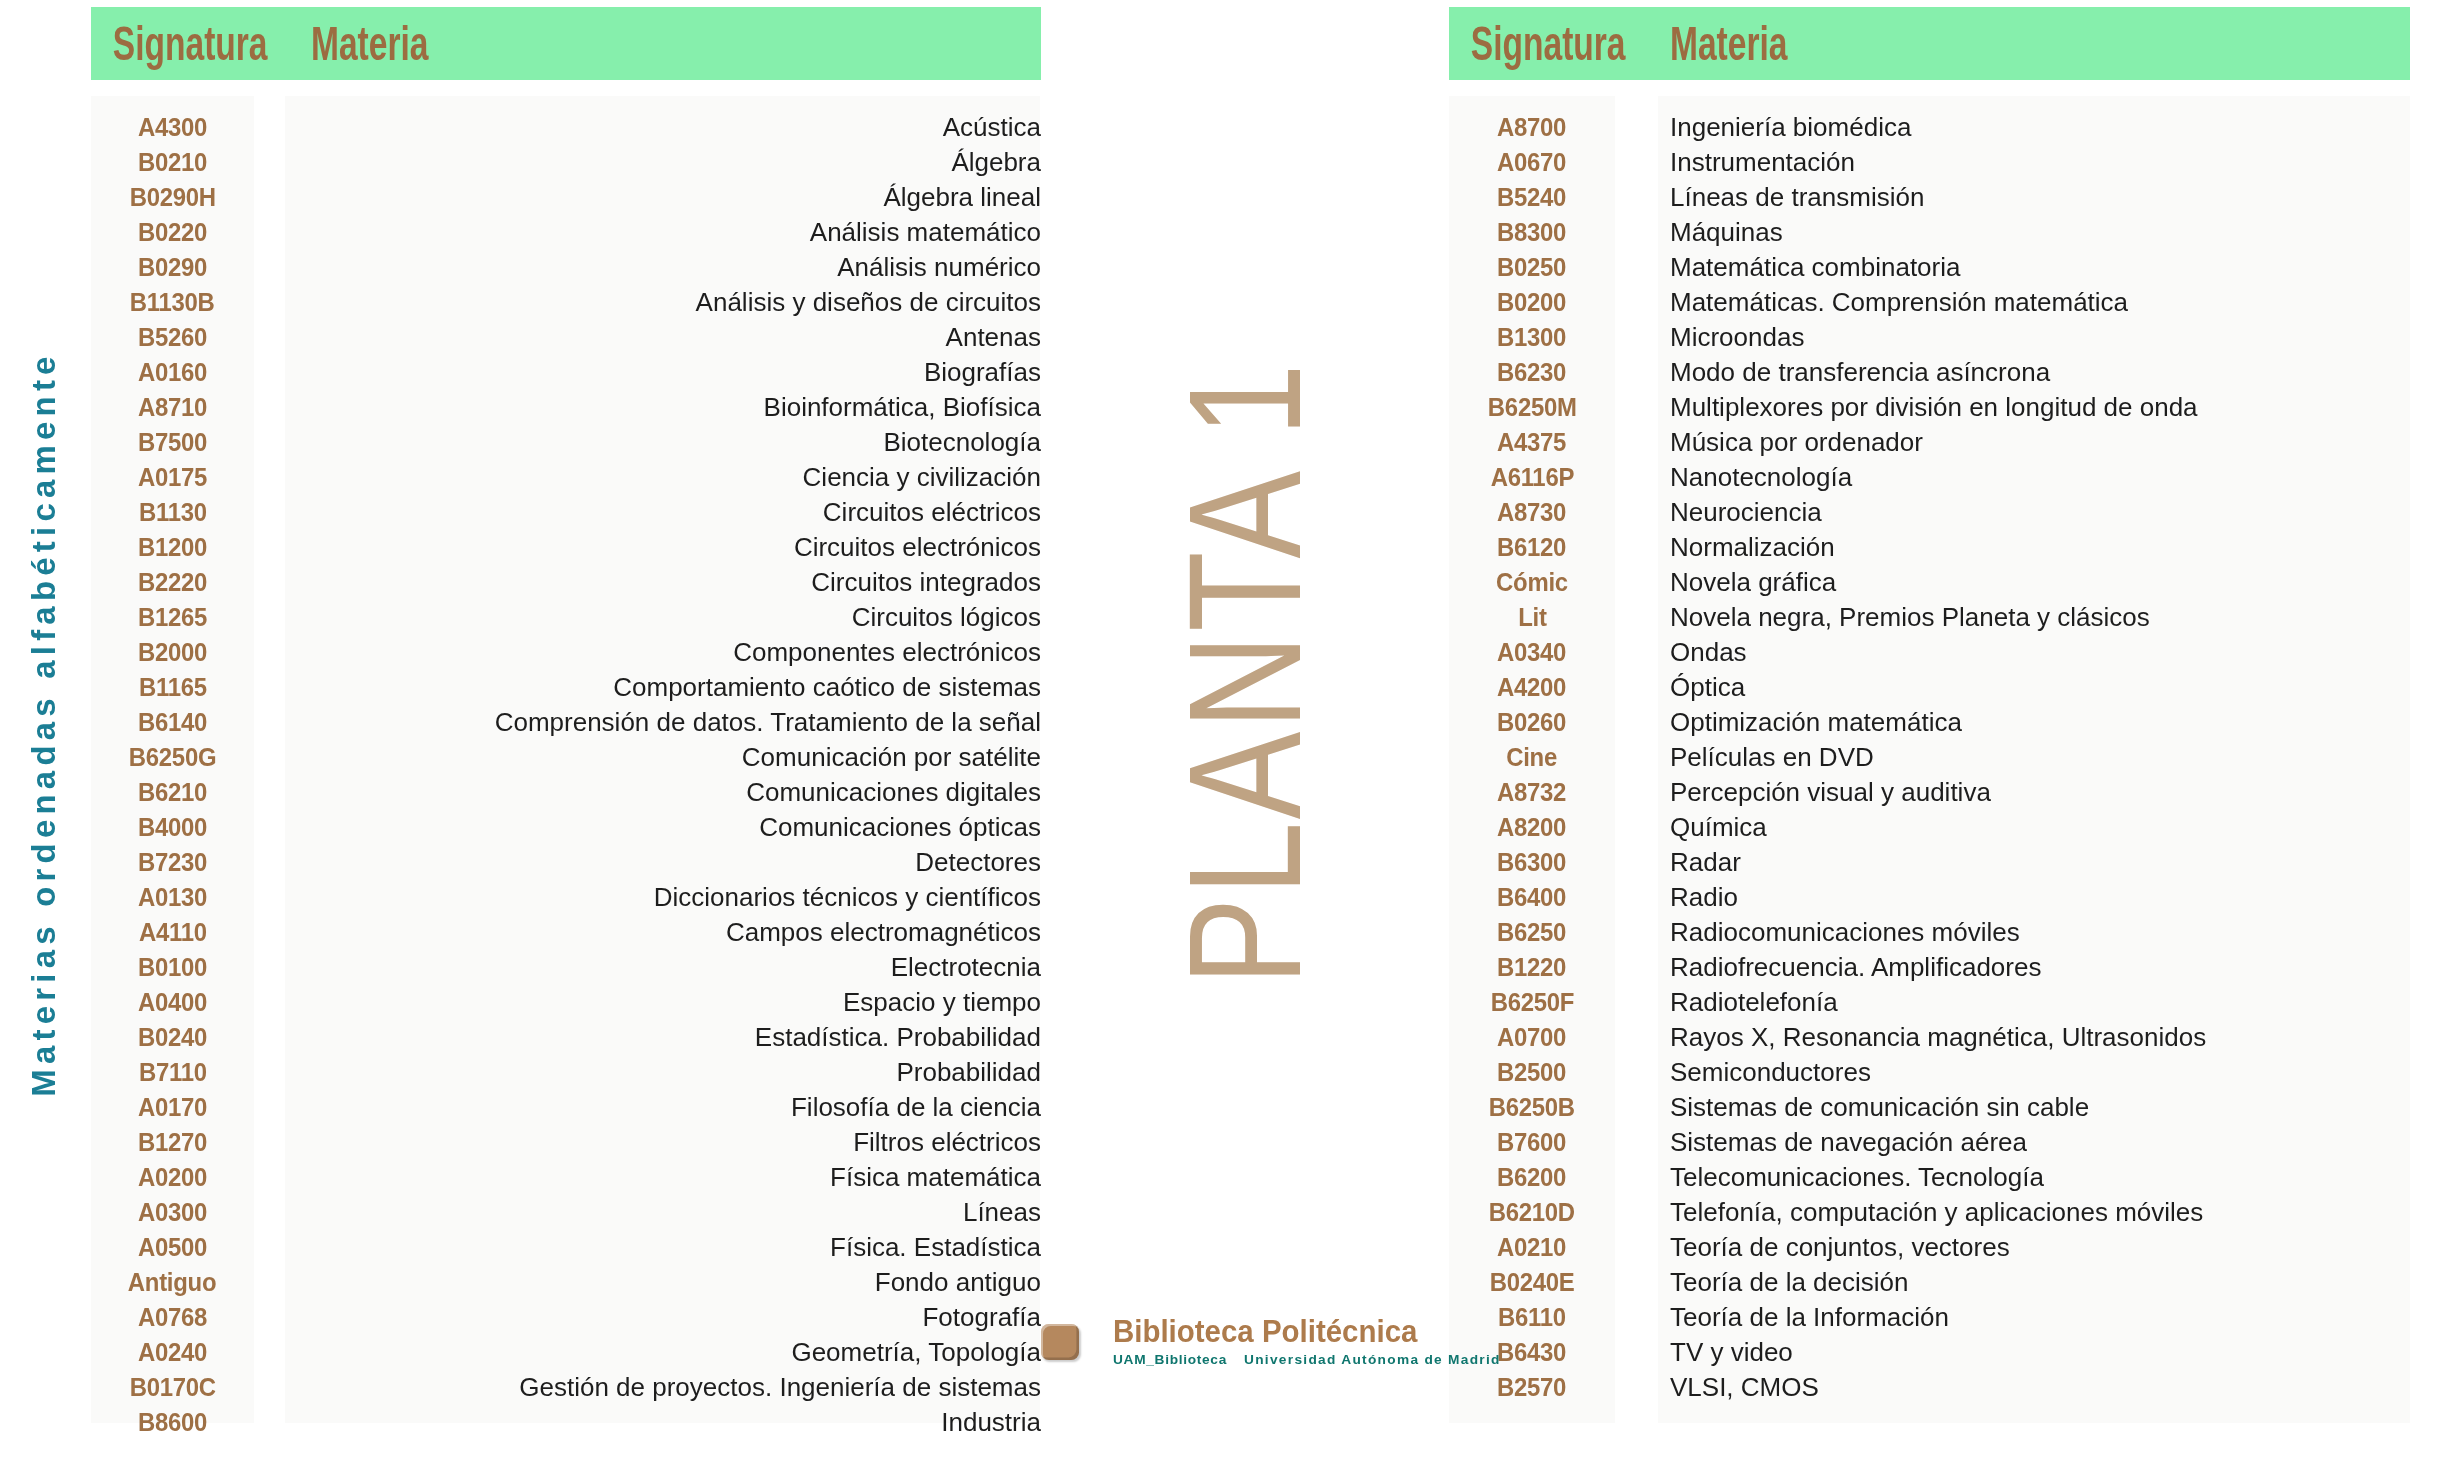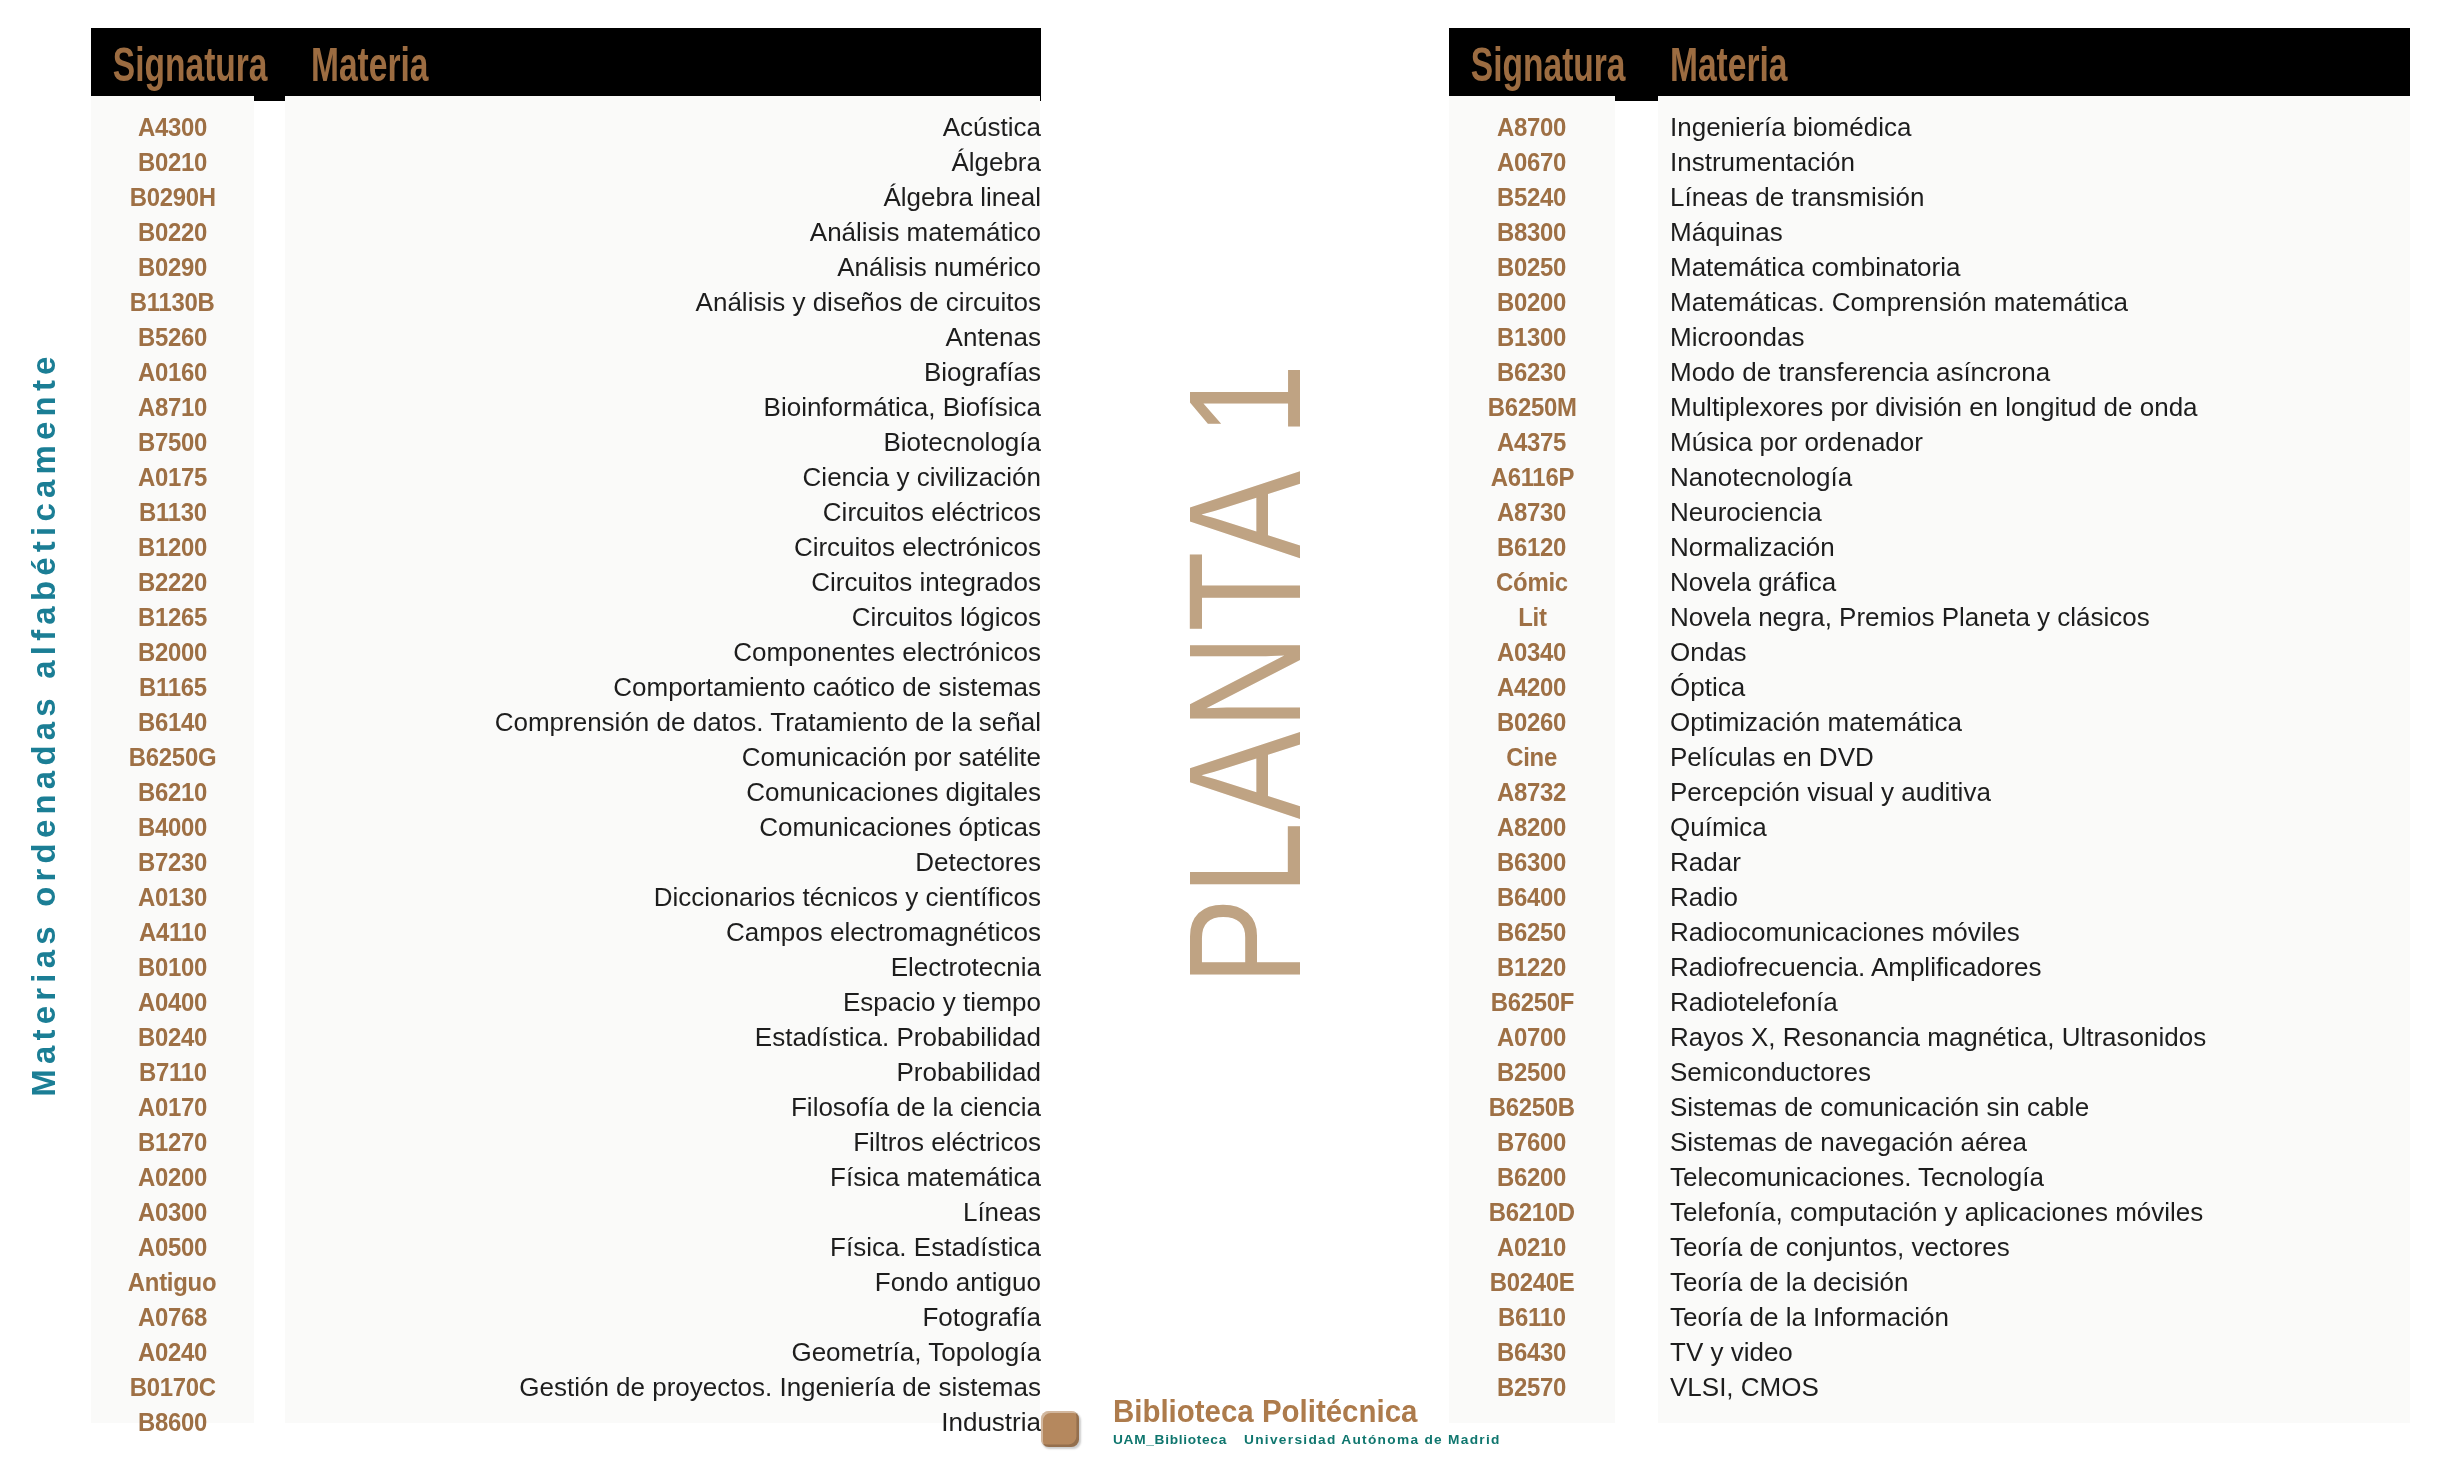--- a/index.html
+++ b/index.html
@@ -3,21 +3,21 @@
 <meta charset="utf-8">
 <style>
   html,body{margin:0;padding:0;}
   body{
     width:2462px;height:1477px;background:#ffffff;overflow:hidden;position:relative;
     font-family:"Liberation Sans", sans-serif;
   }
   .page{position:absolute;inset:0;}
 
   
-  .hdr-bar{position:absolute;top:28px;height:73px;background:#000000;}
+  .hdr-bar{position:absolute;top:7px;height:73px;background:#86efac;}
   #left-hdr{left:91px;width:950px;}
   #right-hdr{left:1449px;width:961px;}
   .hdr-label{
     position:absolute;top:0;height:73px;line-height:73px;
     font-weight:bold;font-size:43px;color:#9c6c41;white-space:nowrap;
   }
   .hdr-label .cond{display:inline-block;transform:scale(0.78,1.12);}
   .hdr-sig{width:163px;text-align:center;}
   #right-hdr .hdr-sig{width:166px;}
   .hdr-sig .cond{transform-origin:center;}
@@ -60,21 +60,21 @@
   }
 
   
   .floor-title{
     position:absolute;left:1245px;top:673px;
     transform:translate(-50%,-50%) rotate(-90deg) scaleX(0.82);
     font-size:160px;letter-spacing:3.3px;color:#bfa383;white-space:nowrap;font-weight:400;
   }
 
   
-  .logo{position:absolute;left:1041px;top:1396px;display:flex;align-items:flex-end;}
+  .logo{position:absolute;left:1041px;top:1316px;display:flex;align-items:center;}
   .logo-icon{
     width:38px;height:36px;border-radius:7.8px;background:#b5885e;
     box-shadow:inset 2px 2px 0 rgba(255,255,255,.4), inset -2.6px -2.6px 0 rgba(0,0,0,.18), 1.3px 2px 2px rgba(0,0,0,.2);
   }
   .logo-text{margin-left:34px;}
   .logo-title{
     font-weight:bold;font-size:31px;color:#ad7b4c;white-space:nowrap;line-height:1.05;
     transform:scaleX(0.95);transform-origin:left center;
   }
   .logo-subtitle{

